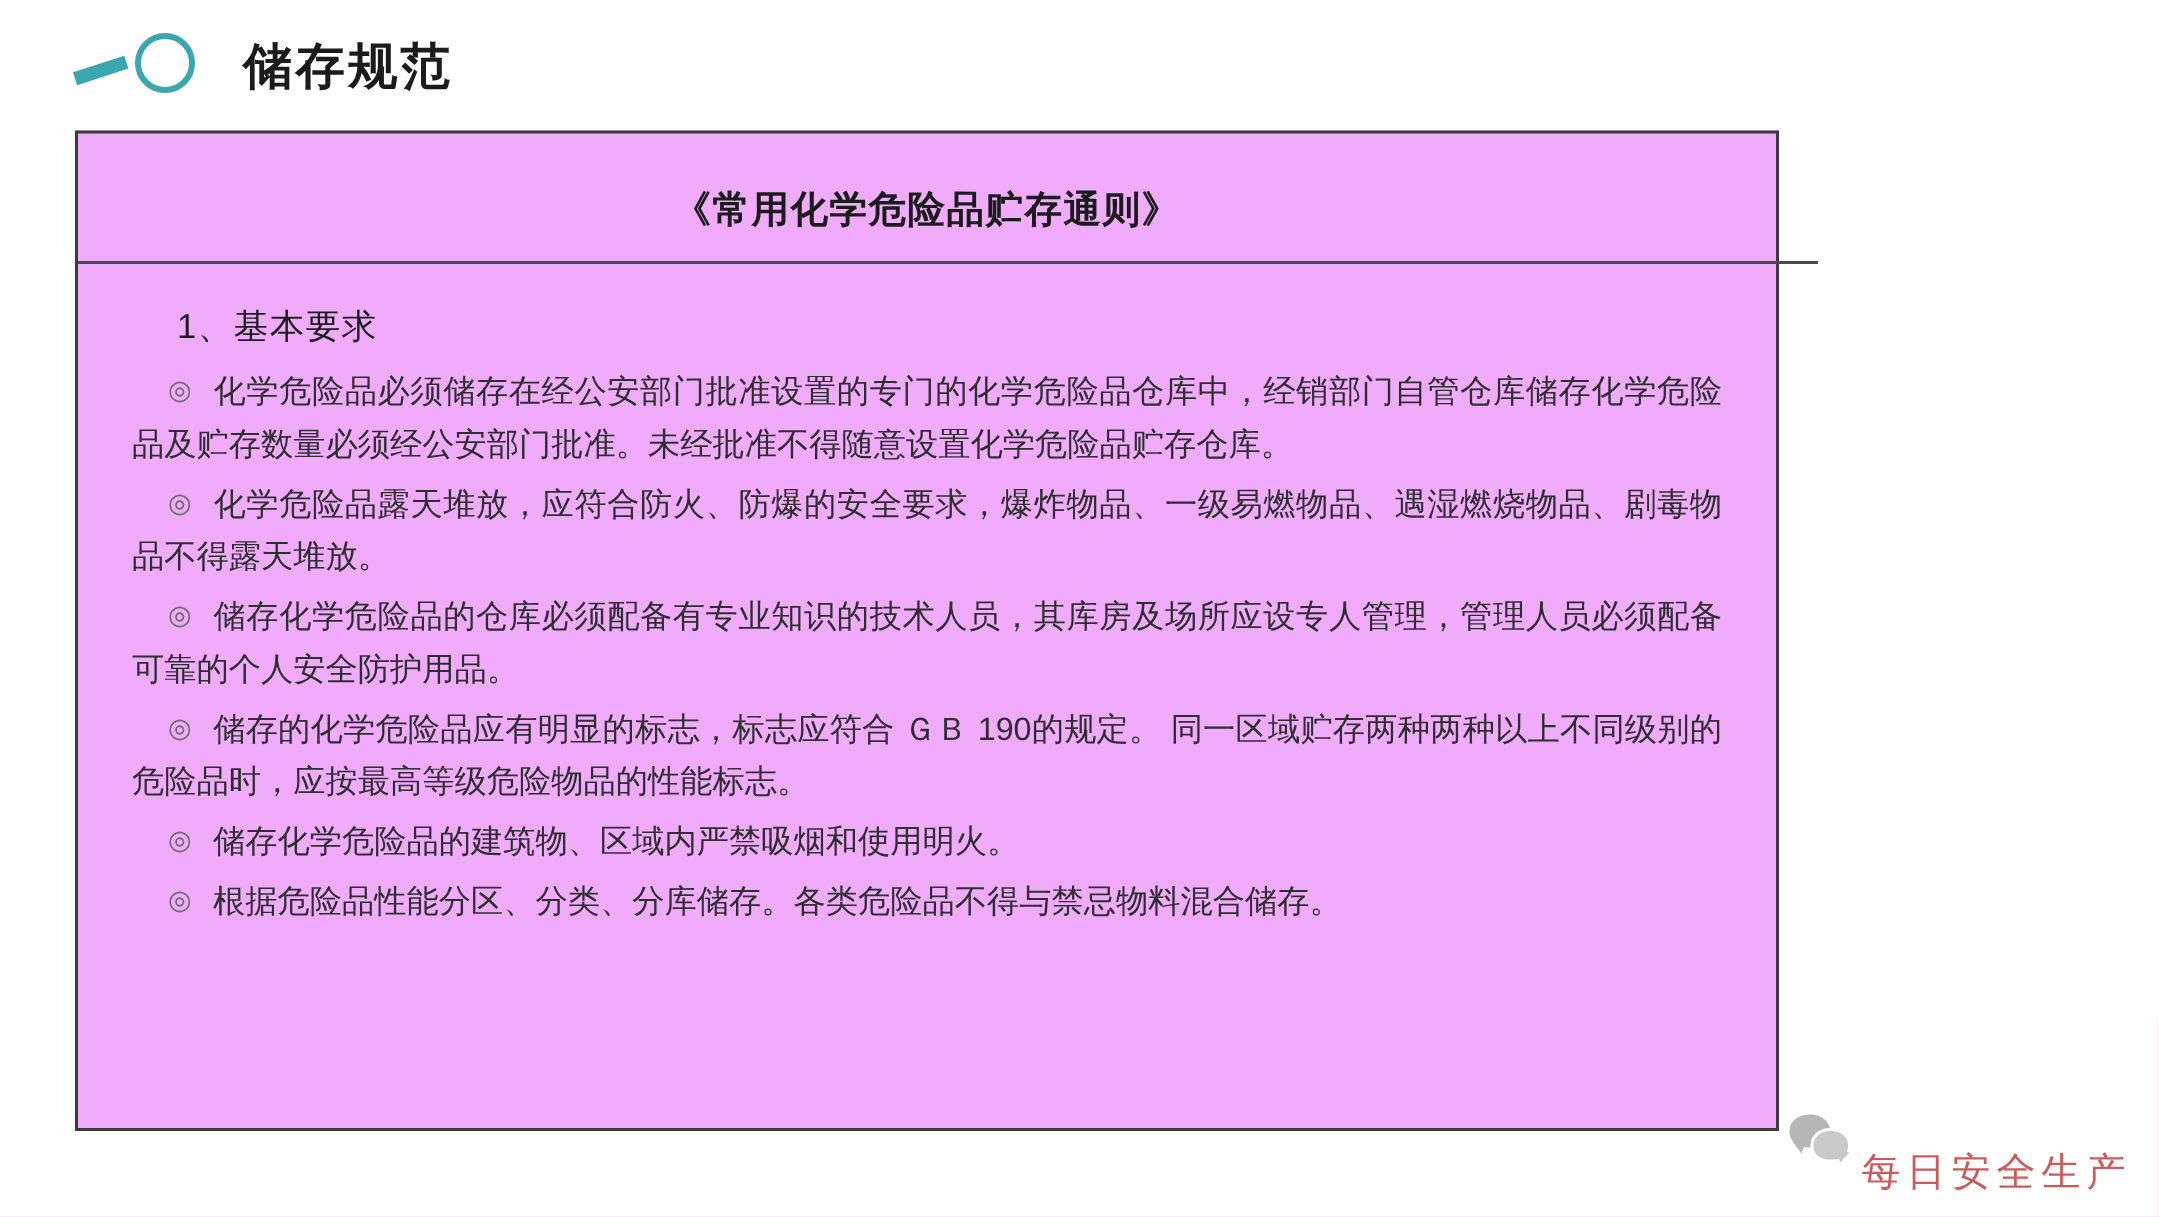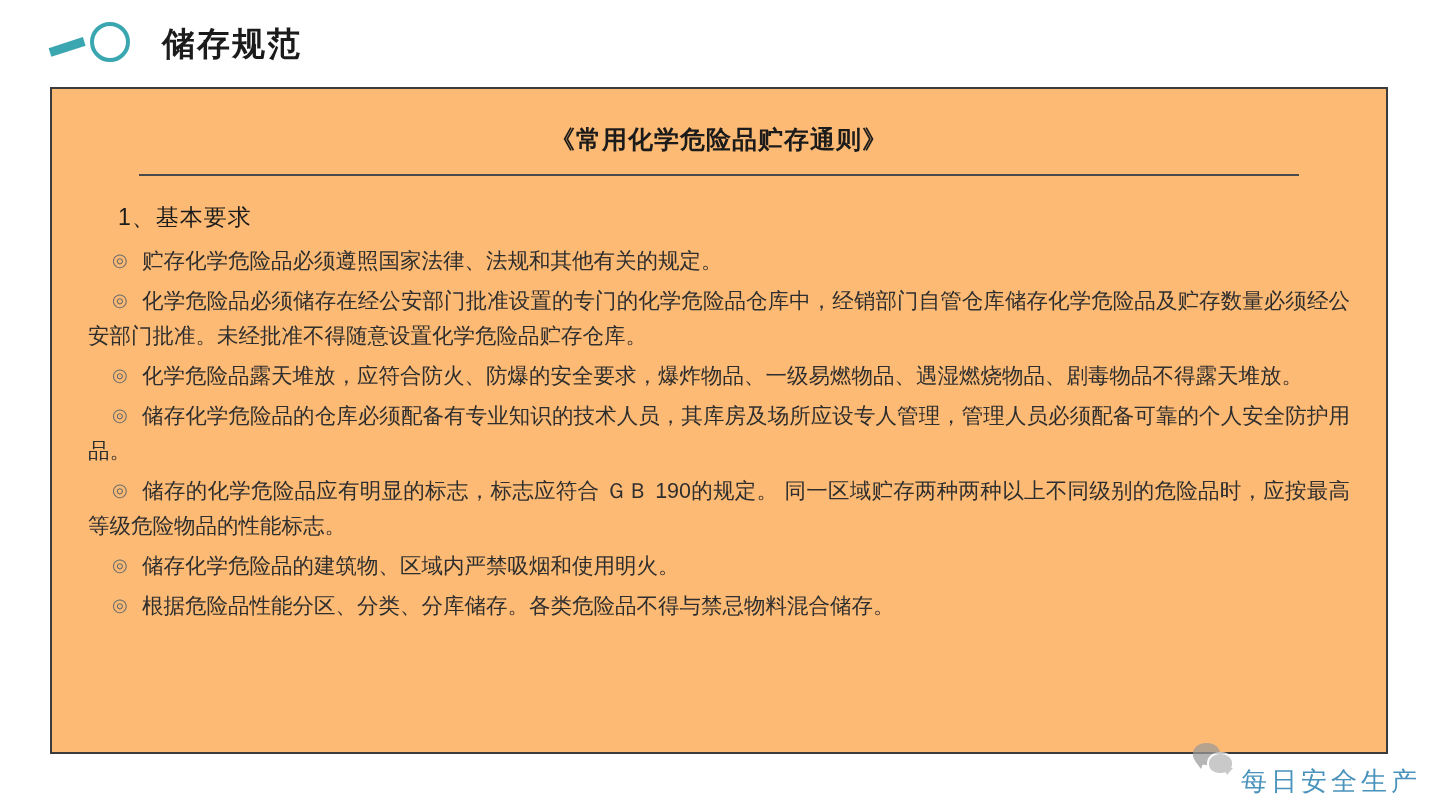--- a/index.html
+++ b/index.html
@@ -61,25 +61,25 @@
     letter-spacing: 2px;
     color: #1b1b1b;
     line-height: 44px;
   }
 
   
   .panel {
     position: absolute;
     left: 50px;
     top: 87px;
-    width: 1338px;
+    width: 1136px;
     height: 667px;
     border: 2px solid #3b3b3b;
     box-sizing: border-box;
-    background: #fdba74;
+    background: #f0abfc;
   }
 
   .doc-title {
     margin: 34px 0 0 0;
     text-align: center;
     font-size: 25px;
     font-weight: bold;
     color: #1b1b1b;
     letter-spacing: 1px;
   }
@@ -165,21 +165,21 @@
   .wechat-icon .t2 {
     position: absolute;
     left: 31px; top: 27px;
     width: 0; height: 0;
     border-left: 3px solid transparent;
     border-right: 6px solid transparent;
     border-top: 7px solid #b5b5b5;
   }
   .wm-text {
     font-size: 26px;
-    color: #0369a1;
+    color: #b91c1c;
     letter-spacing: 4px;
     font-family: "DejaVu Serif", serif;
     margin-top: 48px;
   }
 </style>
 </head>
 <body>
 
 <div class="header">
   <div class="logo-mark">
@@ -191,23 +191,20 @@
 
 <div class="panel">
 
   <div class="doc-title">《常用化学危险品贮存通则》</div>
   <div class="title-rule"></div>
 
   <div class="section-heading">1、基本要求</div>
 
   <div class="body-list">
 
-    <div class="item">
-      <span class="bullet">◎</span><span class="txt">贮存化学危险品必须遵照国家法律、法规和其他有关的规定。</span>
-    </div>
 
     <div class="item">
       <span class="bullet">◎</span><span class="txt">化学危险品必须储存在经公安部门批准设置的专门的化学危险品仓库中，经销部门自管仓库储存化学危险品及贮存数量必须经公安部门批准。未经批准不得随意设置化学危险品贮存仓库。</span>
     </div>
 
     <div class="item">
       <span class="bullet">◎</span><span class="txt">化学危险品露天堆放，应符合防火、防爆的安全要求，爆炸物品、一级易燃物品、遇湿燃烧物品、剧毒物品不得露天堆放。</span>
     </div>
 
     <div class="item">

